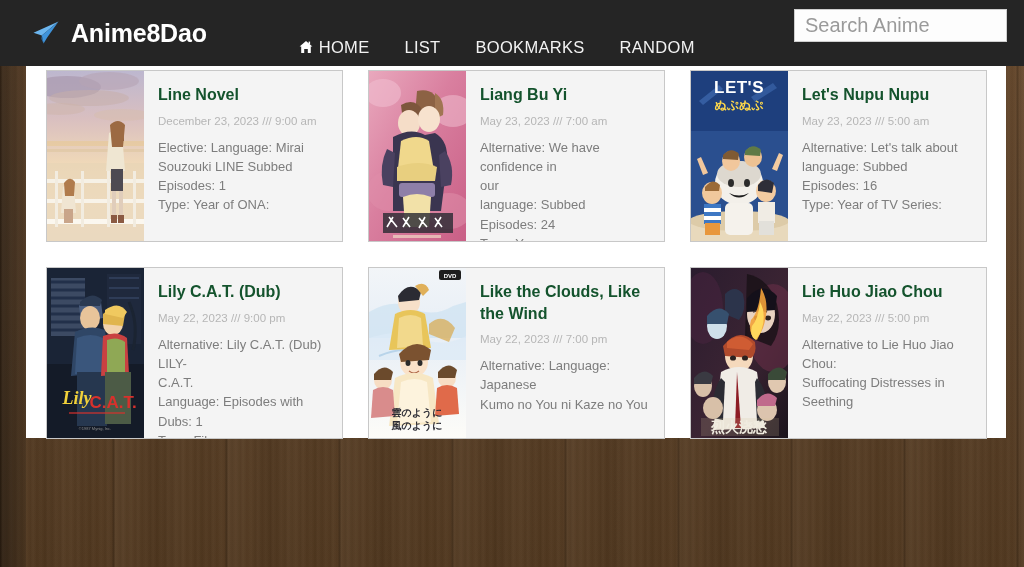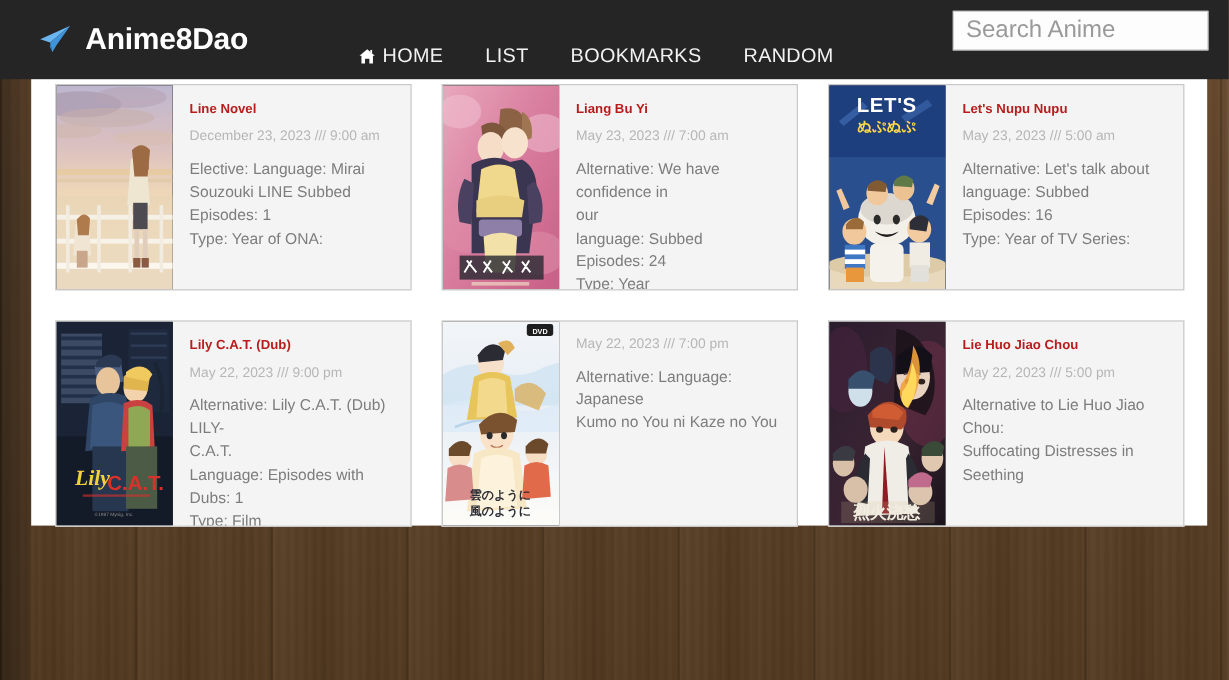--- a/index.html
+++ b/index.html
@@ -141,23 +141,23 @@
   }
   .thumb svg { display: block; width: 97px; height: 170px; }
 
   .card-body {
     flex: 1;
     padding: 13px 12px 0 14px;
     min-width: 0;
   }
 
   .card-title {
-    font-size: 11px;
+    font-size: 16px;
     font-weight: bold;
-    color: #b91c1c;
+    color: #14532d;
     line-height: 1.35;
     margin-bottom: 9px;
   }
   .card-date {
     font-size: 11.5px;
     color: #b6b6b6;
     margin-bottom: 11px;
   }
   .card-desc {
     font-size: 13px;
@@ -426,20 +426,21 @@
           <path d="M4 122 q10 -6 20 0 l2 26 -24 2 Z" fill="#d98c8c"></path>
           <ellipse cx="78" cy="110" rx="9" ry="10" fill="#f7ddc4"></ellipse>
           <path d="M69 104 q10 -12 19 -2 l-2 8 -17 0 Z" fill="#6b4a2c"></path>
           <path d="M68 120 q10 -6 20 0 l2 26 -24 2 Z" fill="#e06a4a"></path>
           <path d="M60 56 q14 -12 26 4 l-6 14 -20 -8 Z" fill="#d8a84a" opacity="0.7"></path>
           <text x="48" y="148" font-family="Liberation Sans, sans-serif" font-size="10" font-weight="bold" fill="#2b2b33" text-anchor="middle">雲のように</text>
           <text x="48" y="161" font-family="Liberation Sans, sans-serif" font-size="10" font-weight="bold" fill="#2b2b33" text-anchor="middle">風のように</text>
         </svg>
       </div>
       <div class="card-body">
+        <div class="card-title">Like the Clouds, Like the Wind</div>
         <div class="card-date">May 22, 2023 /// 7:00 pm</div>
         <div class="card-desc">Alternative: Language: Japanese
 Kumo no You ni Kaze no You</div>
       </div>
     </div>
 
     <div class="card">
       <div class="thumb">
         <svg viewBox="0 0 97 170" preserveAspectRatio="none">
           <defs>

